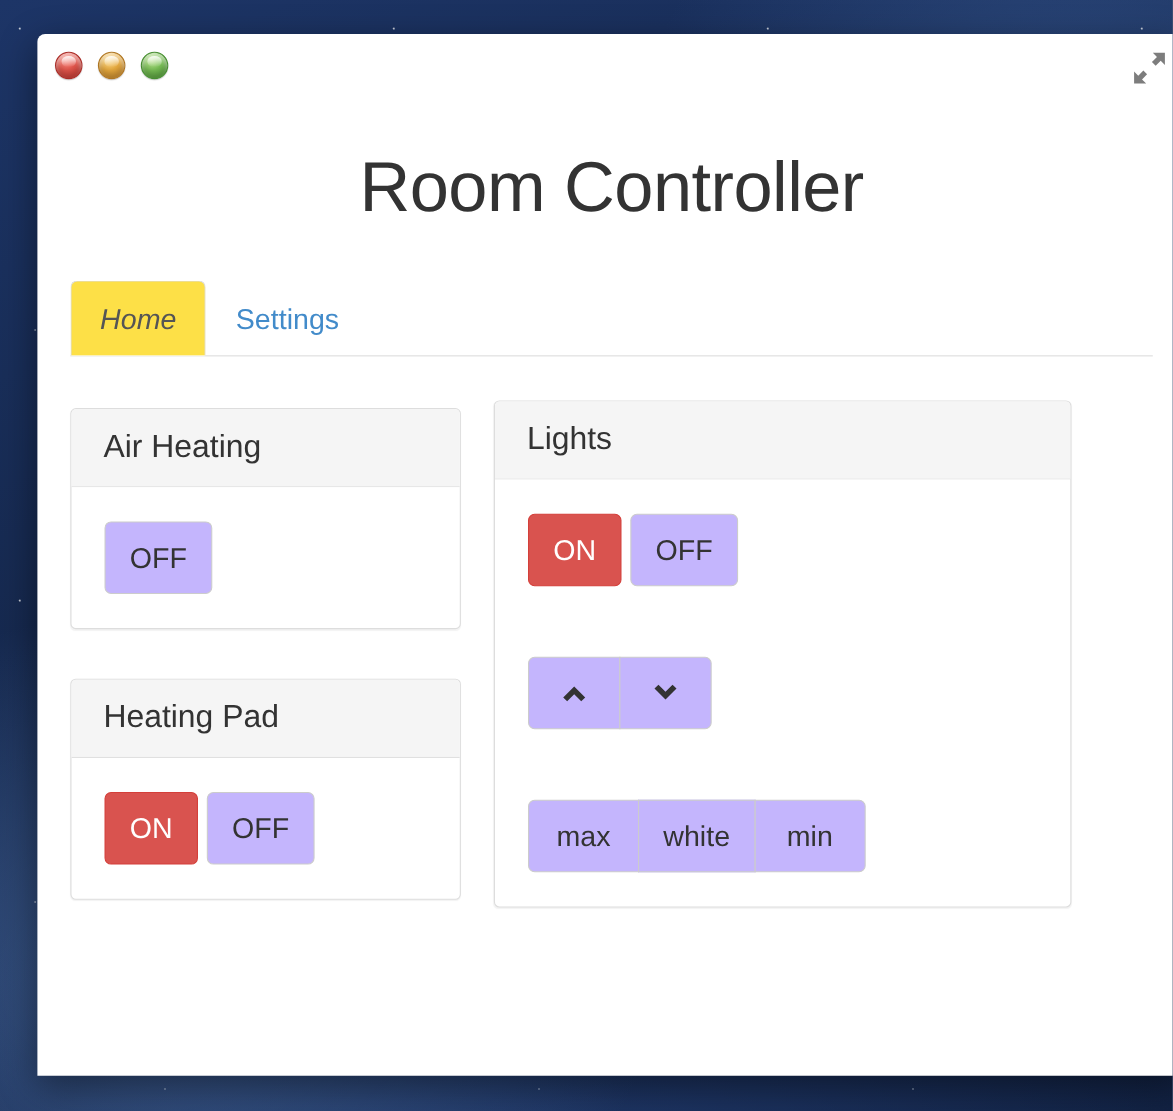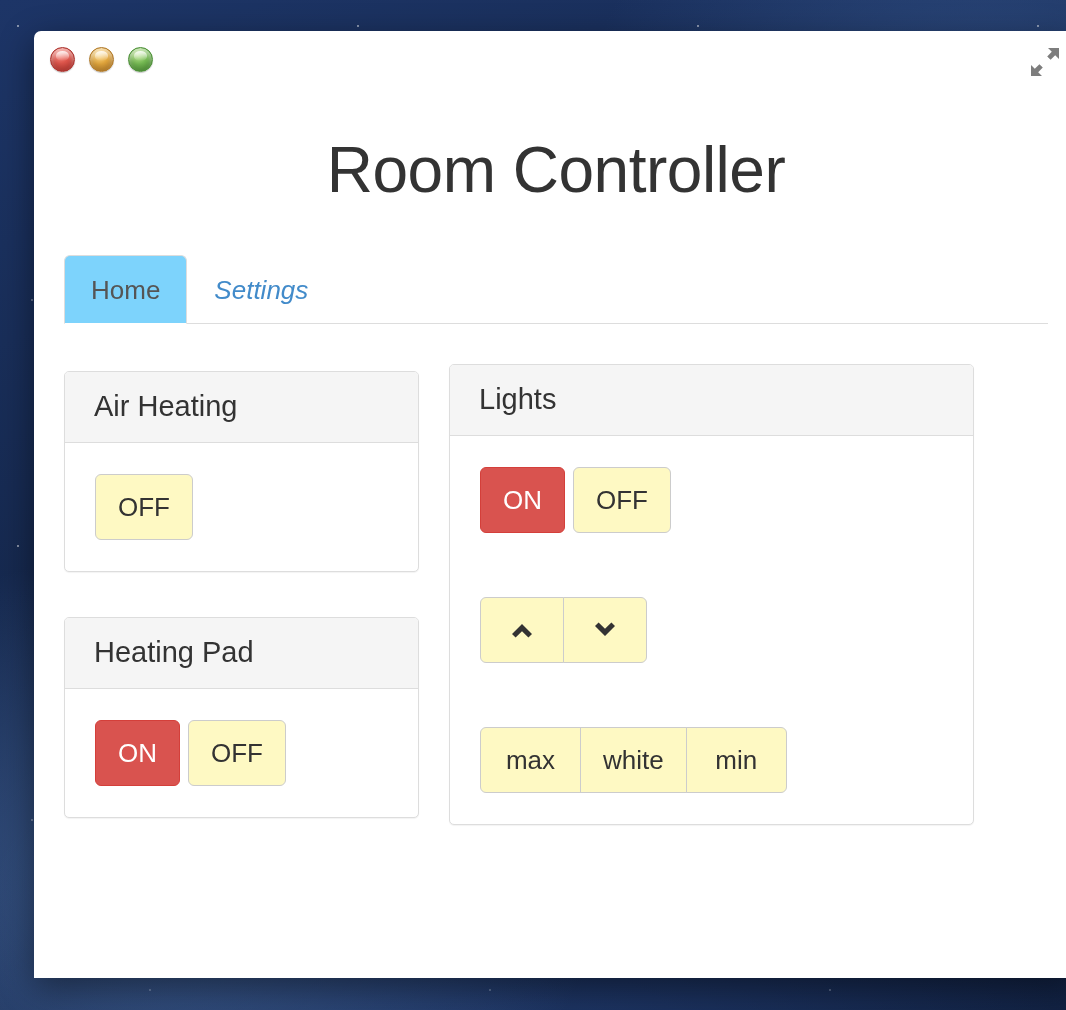--- a/index.html
+++ b/index.html
@@ -152,26 +152,26 @@
     line-height: 1;
     padding: 21px 26px 20px 26px;
     margin-bottom: -1px;
     border: 1px solid transparent;
     border-radius: 6px 6px 0 0;
     cursor: pointer;
     white-space: nowrap;
   }
   .tab.active {
     color: #555555;
-    background: #7dd3fc;
+    background: #fde047;
     border-color: #dddddd #dddddd #ffffff;
+    font-style: italic;
   }
   .tab.inactive {
     color: #428bca;
-    font-style: italic;
   }
 
   
   #panels {
     display: flex;
     gap: 30px;
     margin-top: 40px;
     align-items: center;
   }
   #col-left  { width: 355px; display: flex; flex-direction: column; gap: 45px; }
@@ -205,21 +205,21 @@
   
   .btn-row { display: flex; gap: 8px; }
 
   .btn {
     font-family: "Liberation Sans", sans-serif;
     font-size: 26px;
     line-height: 1;
     padding: 19px 22px;
     border: 1px solid #cccccc;
     border-radius: 6px;
-    background: #fef9c3;
+    background: #c4b5fd;
     color: #333333;
     cursor: pointer;
     white-space: nowrap;
     text-align: center;
   }
   .btn-danger {
     background: #d9534f;
     border-color: #d43f3a;
     color: #ffffff;
   }

